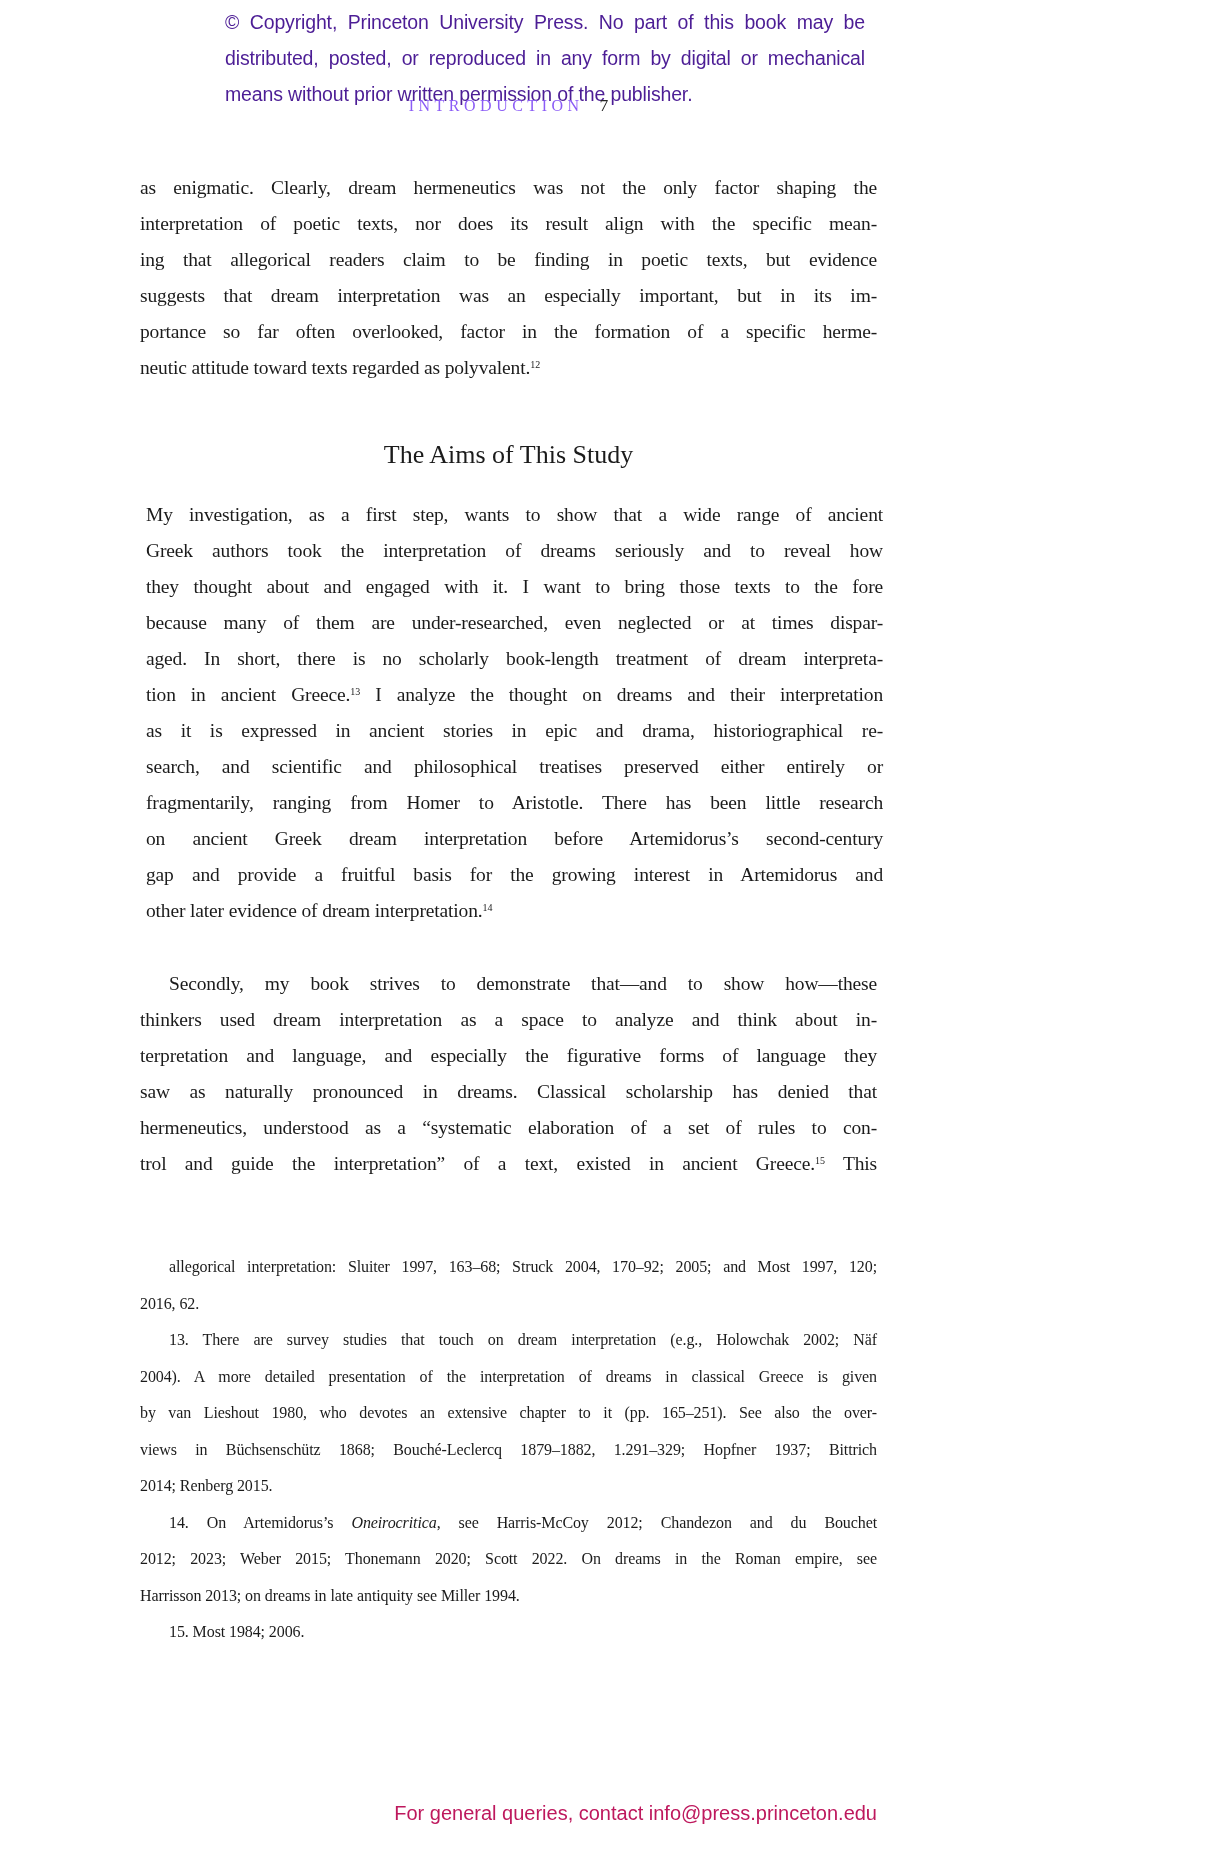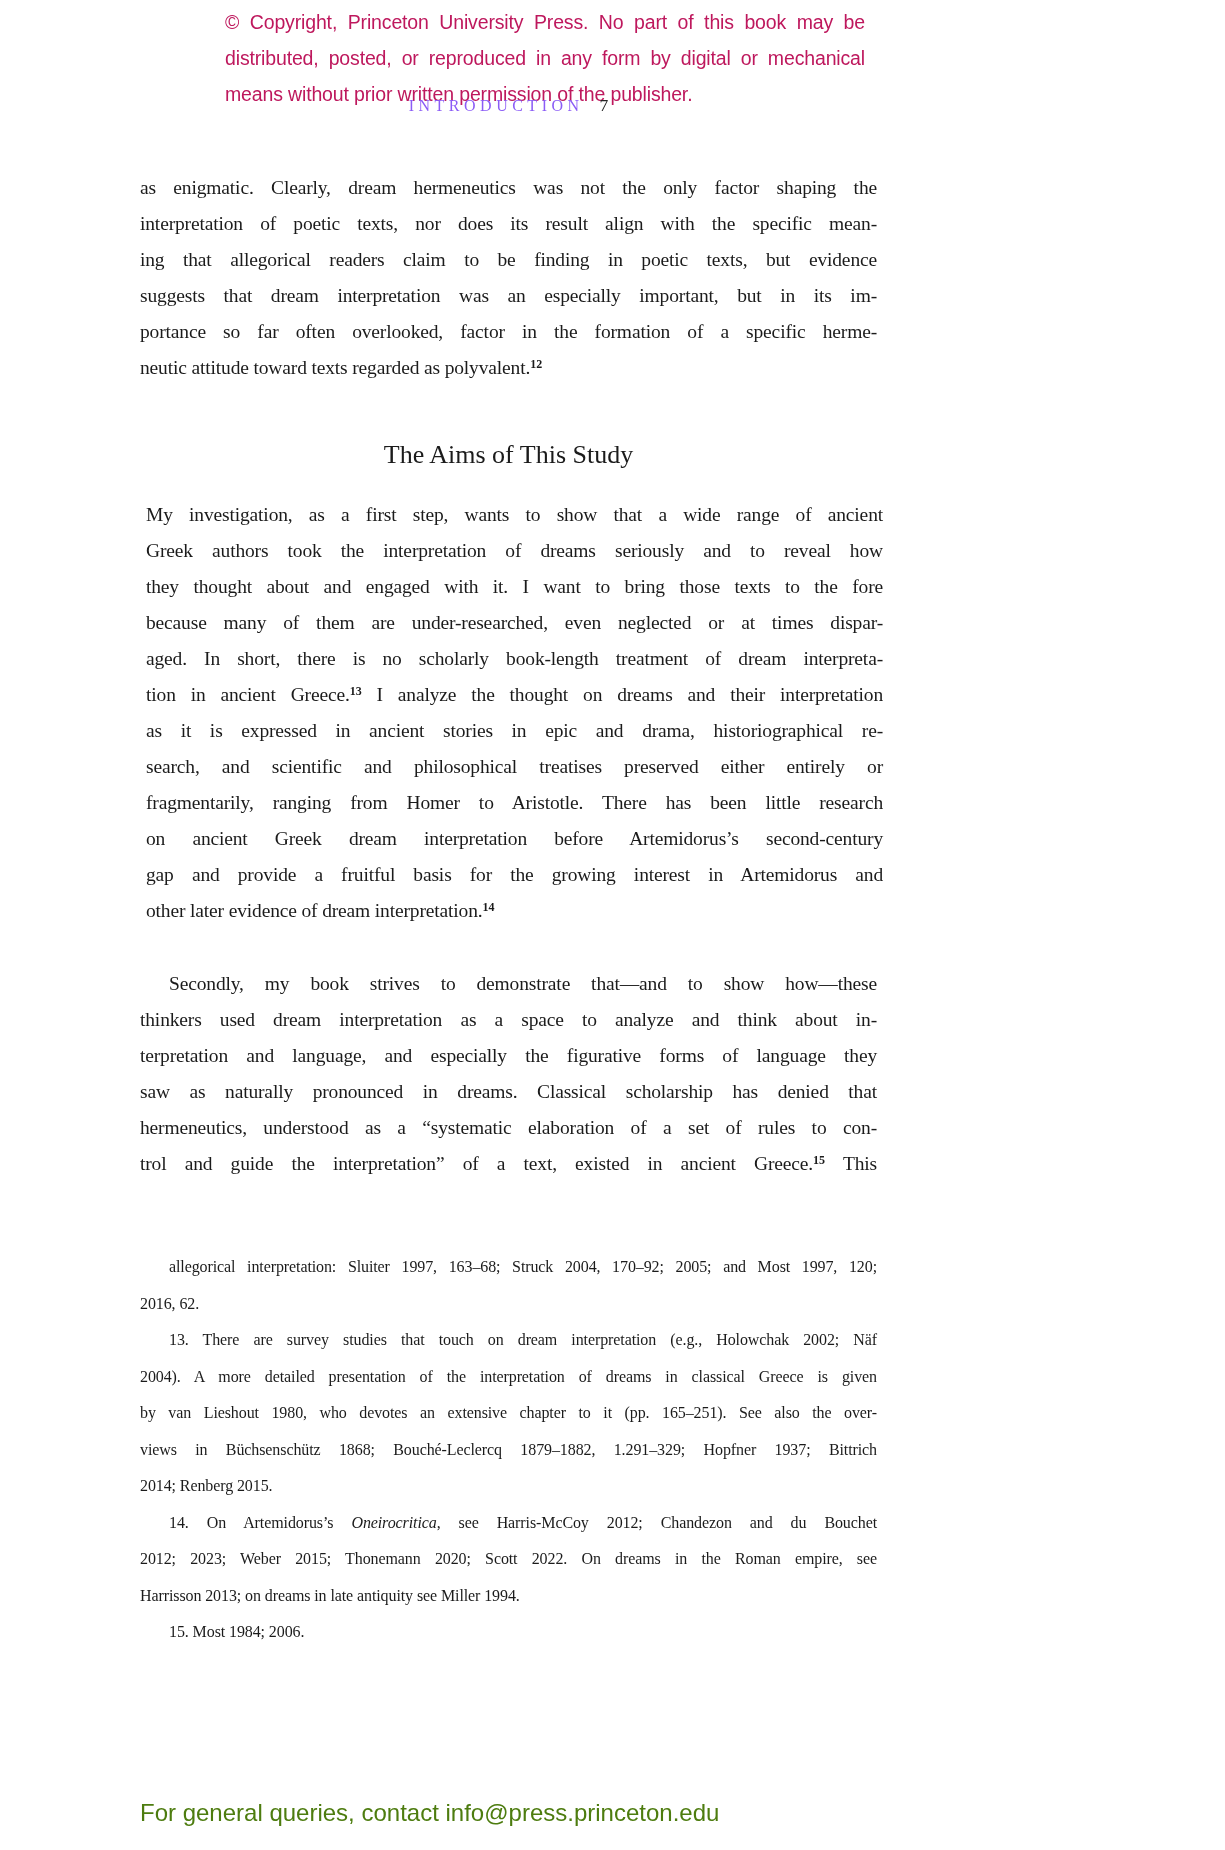--- a/index.html
+++ b/index.html
@@ -12,21 +12,21 @@
     width:1225px;height:1850px;
     background:var(--paper);
     color:var(--ink);
     font-family:"Liberation Serif","DejaVu Serif",serif;
     overflow:hidden;
   }
   
   .copyright{
     position:absolute;left:225px;top:4px;width:640px;
     font-family:"Liberation Sans","DejaVu Sans",sans-serif;
-    font-size:17.5px;line-height:26.5px;color:#be185d;
+    font-size:17.5px;line-height:26.5px;color:#4c1d95;
   }
   .copyright .line{text-align:left;}
   
   .running-head{
     position:absolute;left:140px;top:95px;width:737px;
     text-align:center;white-space:nowrap;
   }
   .rh-title{
     font-size:16px;letter-spacing:4.5px;color:#8b5cf6;
   }
@@ -36,39 +36,39 @@
   
   .textcol{position:absolute;left:140px;width:737px;}
   .line{
     font-size:19.5px;line-height:36px;letter-spacing:-0.15px;
     text-align:justify;text-align-last:justify;
     white-space:normal;
   }
   .line.last{text-align-last:left;}
   .justify-all .line.last{text-align-last:justify;}
   .indent-first .line:first-child{text-indent:29px;}
-  sup{font-size:12px;line-height:0;vertical-align:6px;letter-spacing:0;font-weight:bold;}
+  sup{font-size:10px;line-height:0;vertical-align:6px;letter-spacing:0;}
   .para1{top:170px;}
   .heading{
     top:436px;margin:0;font-weight:normal;
     font-size:26px;line-height:38px;text-align:center;
   }
   .para2{top:497px;margin-left:6px;}
   .para3{top:966px;}
   
   .footnotes{position:absolute;left:140px;top:1249px;width:737px;}
   .footnotes .line{
     font-size:16px;line-height:36.5px;letter-spacing:-0.1px;
   }
   
   .footer{
     position:absolute;left:140px;top:1801px;width:737px;
-    text-align:left;
+    text-align:right;
     font-family:"Liberation Sans","DejaVu Sans",sans-serif;
-    font-size:24px;line-height:24px;color:#4d7c0f;
+    font-size:20px;line-height:24px;color:#be185d;
   }
 </style>
 </head>
 <body>
 
 <div class="page">
 
   <div class="copyright">
       <div class="line">© Copyright, Princeton University Press. No part of this book may be</div>
       <div class="line">distributed, posted, or reproduced in any form by digital or mechanical</div>

